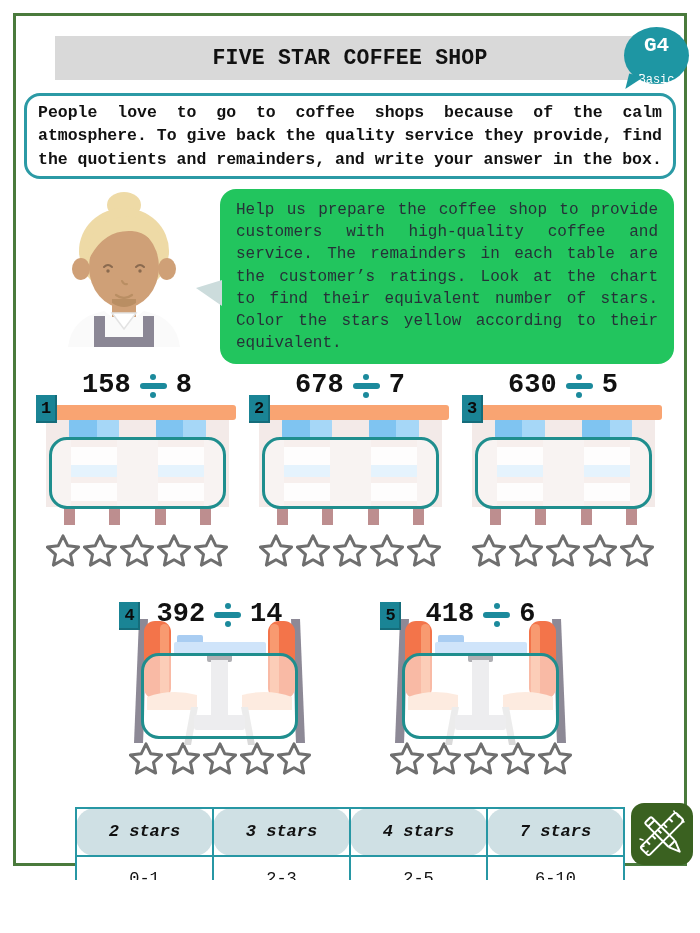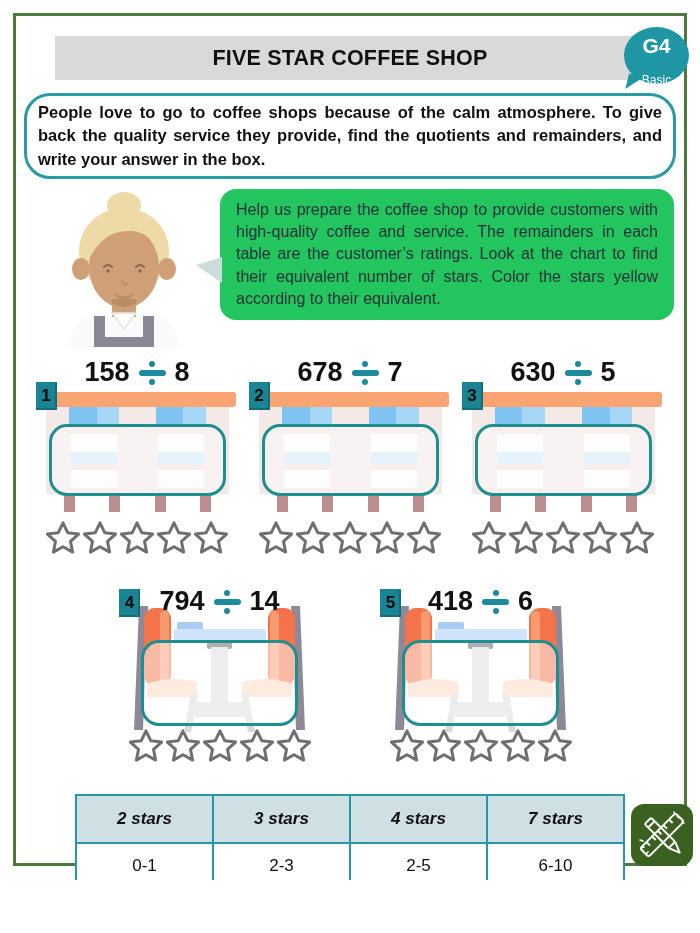--- a/index.html
+++ b/index.html
@@ -1,36 +1,36 @@
 <!DOCTYPE html>
 <html><head>
 <meta charset="utf-8">
 <style>
   html,body{margin:0;padding:0;background:#fff;}
   .page{position:relative;width:700px;height:880px;background:#ffffff;
-        font-family:Liberation Sans, sans-serif;overflow:hidden;}
+        font-family:Liberation Mono, monospace;overflow:hidden;}
   .border-frame{position:absolute;left:13px;top:13px;right:13px;bottom:14px;
         border:3px solid #4a7a3c;pointer-events:none;z-index:1;}
 
   
   .title-bar{position:relative;margin:36px 55px 0;height:44px;background:#d9d9d9;
         display:flex;align-items:center;justify-content:center;z-index:2;}
   .title-bar h1{margin:0;font-size:21.5px;font-weight:bold;color:#111;letter-spacing:.2px;}
 
   
   .grade-badge{position:absolute;top:27px;right:11px;width:65px;height:57px;
         background:#1e96a3;border-radius:50%;color:#fff;text-align:center;z-index:6;}
   .grade-badge .tail{position:absolute;left:3px;bottom:-7px;width:0;height:0;
         border-right:15px solid transparent;border-top:16px solid #1e96a3;transform:rotate(14deg);}
   .grade-badge .grade{font-size:21px;font-weight:bold;margin-top:7px;line-height:1.1;}
   .grade-badge .level{font-size:12px;margin-top:16px;}
 
   
   .instruction-box{position:relative;margin:13px 24px 0;border:3px solid #2b9aa5;
-        border-radius:26px;padding:5px 11px;z-index:2;background:#fff;}
+        border-radius:16px;padding:5px 11px;z-index:2;background:#fff;}
   .instruction-box p{margin:0;font-size:16.5px;font-weight:bold;color:#111;
         line-height:1.42;text-align:justify;}
 
   
   .intro{position:relative;display:flex;align-items:flex-start;margin:10px 26px 0 60px;z-index:2;}
   .avatar{flex:0 0 128px;}
   .speech-bubble{position:relative;flex:1;margin-left:32px;background:#22c55e;
         border-radius:16px;padding:10px 16px;}
   .speech-bubble .bubble-tail{position:absolute;left:-24px;top:52%;width:0;height:0;
         border-top:8px solid transparent;border-bottom:18px solid transparent;
@@ -74,21 +74,21 @@
   .illus2{position:absolute;top:16px;left:0;z-index:1;}
   .answer-box2{position:absolute;left:24px;right:24px;top:54px;height:80px;
         border:3px solid #1f8e8e;border-radius:18px;background:rgba(255,255,255,.5);z-index:3;}
   .stars2{position:absolute;bottom:2px;left:0;right:0;}
 
   
   .chart{width:550px;margin:30px auto 0;border-collapse:collapse;position:relative;z-index:2;
         background:#fff;}
   .chart th,.chart td{border:2px solid #2797a4;text-align:center;}
   .chart th{background:#cfe0e4;font-size:17px;font-style:italic;font-weight:bold;
-        color:#111;height:44px;}
+        color:#111;height:44px;border-radius:19px;}
   .chart td{font-size:17px;color:#111;height:42px;font-weight:normal;}
 
   
   .logo{position:absolute;right:6px;bottom:9px;z-index:7;}
 </style>
 </head>
 <body>
 
 <div class="page">
   <div class="border-frame"></div>
@@ -276,21 +276,21 @@
           <svg width="34" height="33" viewBox="0 0 24 23">
             <polygon points="12,1.2 15.4,8.2 23,9.1 17.3,14.3 18.8,21.8 12,18 5.2,21.8 6.7,14.3 1,9.1 8.6,8.2" fill="#ffffff" stroke="#6f6f6f" stroke-width="2.1" stroke-linejoin="round"></polygon>
           </svg>
         </div>
     </div>
   </section>
 
   <section class="row2">
     <div class="problem2">
       <div class="expr expr2">
-        <span>794</span>
+        <span>392</span>
         <span class="div-icon">
             <i></i>
             <b></b>
             <i></i>
           </span>
         <span>14</span>
       </div>
       <div class="num-badge badge2">4</div>
       <svg class="illus2" width="205" height="132" viewBox="0 0 205 132">
         <g>

